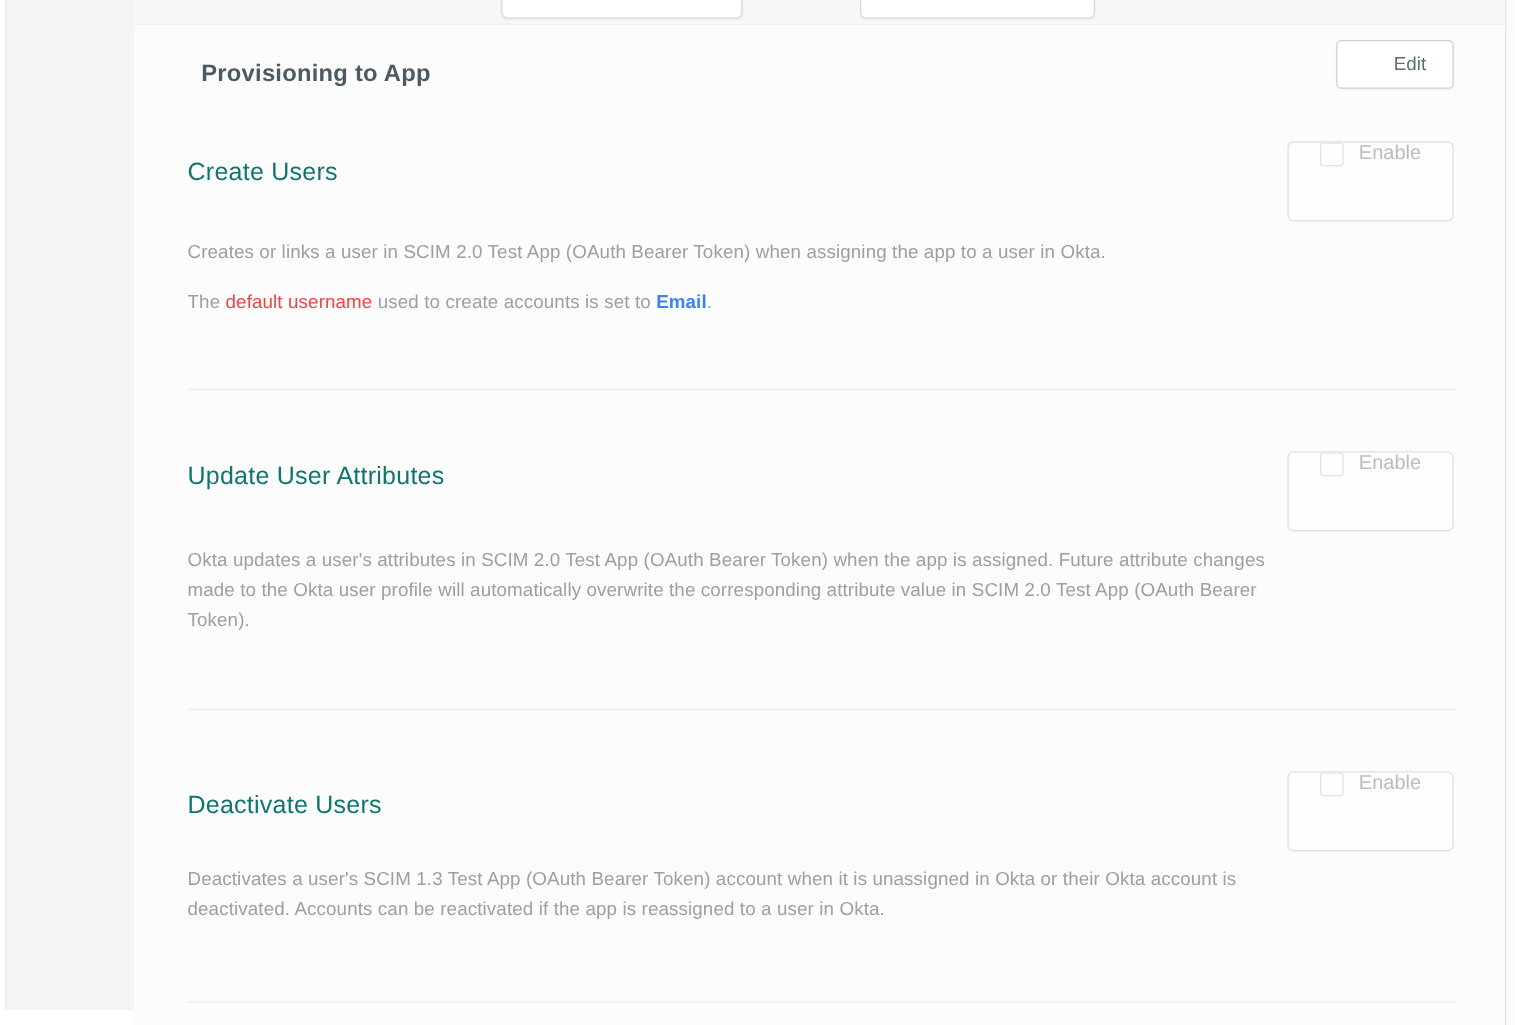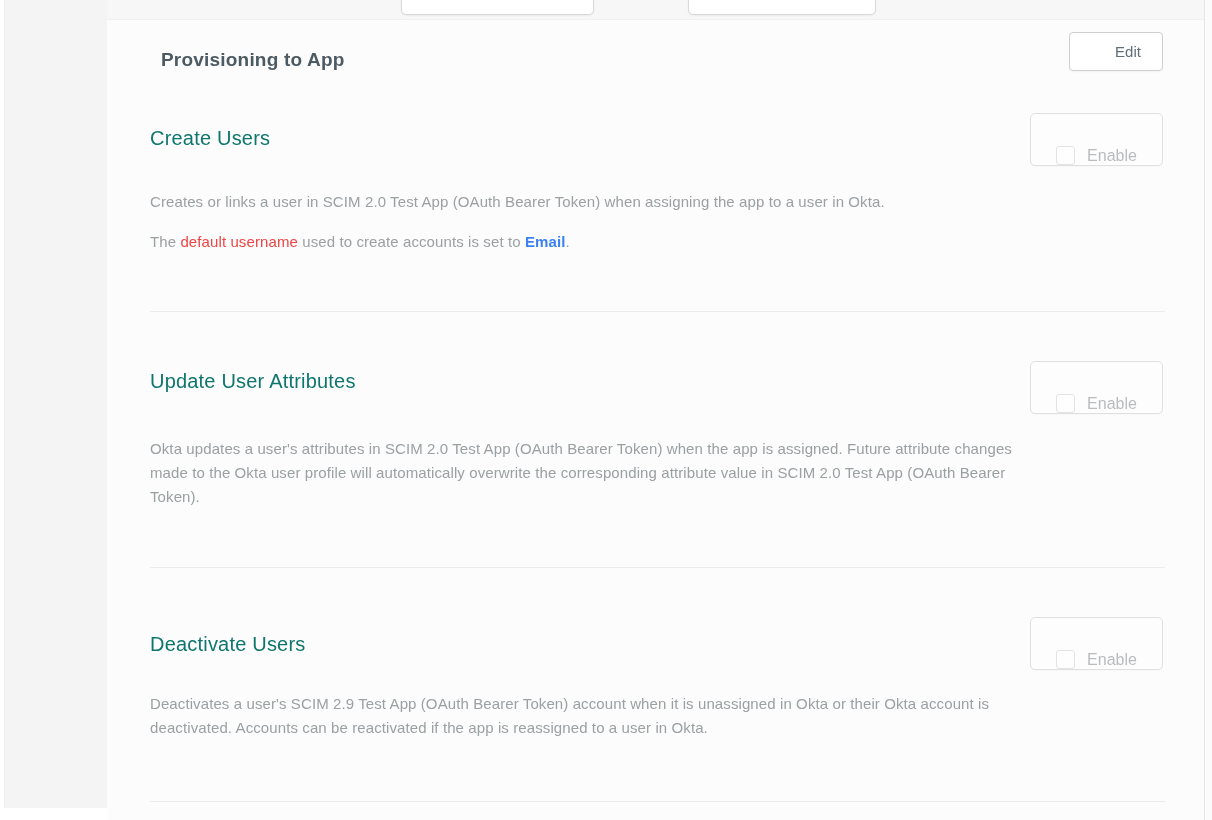--- a/index.html
+++ b/index.html
@@ -46,23 +46,23 @@
   }
   .section-title{
     position:absolute;left:43px;margin:0;
     font-size:20px;font-weight:400;color:#0f766e;letter-spacing:.2px;
   }
   .t-create{top:127px;}
   .t-update{top:370px;text-align:right;}
   .t-deactivate{top:633px;}
 
   .enable-btn{
-    position:absolute;left:923px;width:133px;height:53px;
+    position:absolute;left:923px;width:133px;height:64px;
     background:#fdfdfd;border:1px solid #e0e0e0;border-radius:5px;
-    display:flex;align-items:flex-end;justify-content:center;gap:12px;
+    display:flex;align-items:flex-start;justify-content:center;gap:12px;
     font-family:inherit;font-size:16px;color:#b9bdbf;cursor:default;
     box-shadow:0 1px 1px rgba(0,0,0,0.02);padding:0;
   }
   .e1{top:113px;}
   .e2{top:361px;}
   .e3{top:617px;}
   .enable-checkbox{
     width:17px;height:17px;flex:0 0 17px;
     background:#fefefe;border:1px solid #e3e3e3;border-radius:3px;
     display:inline-block;
@@ -121,19 +121,19 @@
   <p class="desc p2">Okta updates a user's attributes in SCIM 2.0 Test App (OAuth Bearer Token) when the app is assigned. Future attribute changes
 made to the Okta user profile will automatically overwrite the corresponding attribute value in SCIM 2.0 Test App (OAuth Bearer
 Token).</p>
   <div class="divider d2"></div>
 
   <h3 class="section-title t-deactivate">Deactivate Users</h3>
   <button class="enable-btn e3">
     <span class="enable-checkbox"></span>
     <span>Enable</span>
   </button>
-  <p class="desc p3">Deactivates a user's SCIM 2.9 Test App (OAuth Bearer Token) account when it is unassigned in Okta or their Okta account is
+  <p class="desc p3">Deactivates a user's SCIM 1.3 Test App (OAuth Bearer Token) account when it is unassigned in Okta or their Okta account is
 deactivated. Accounts can be reactivated if the app is reassigned to a user in Okta.</p>
   <div class="divider d3"></div>
 
 </div>
 
 <div class="right-gutter"></div>
 
 </body></html>

